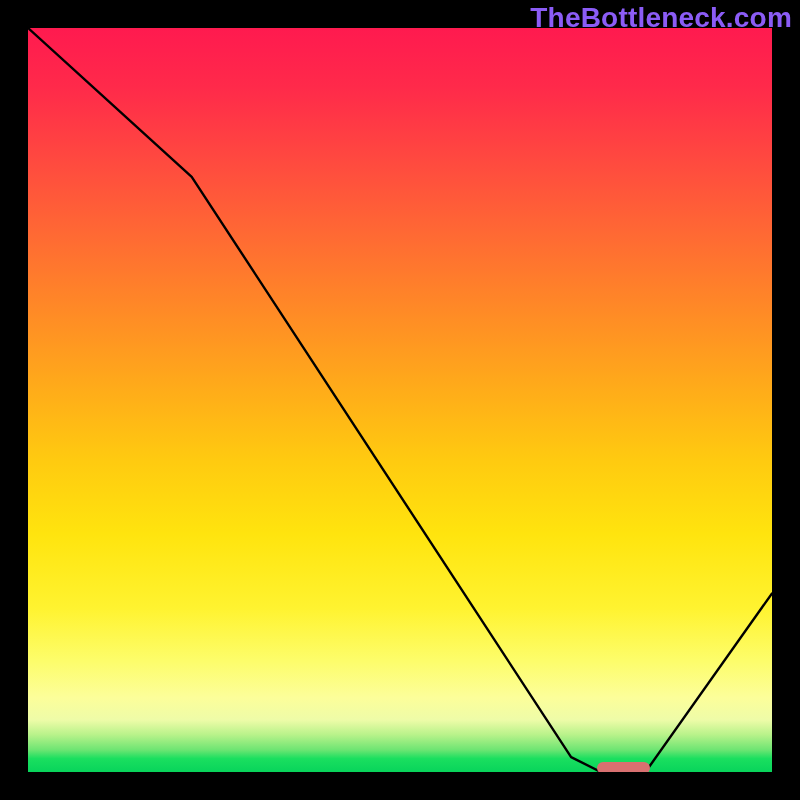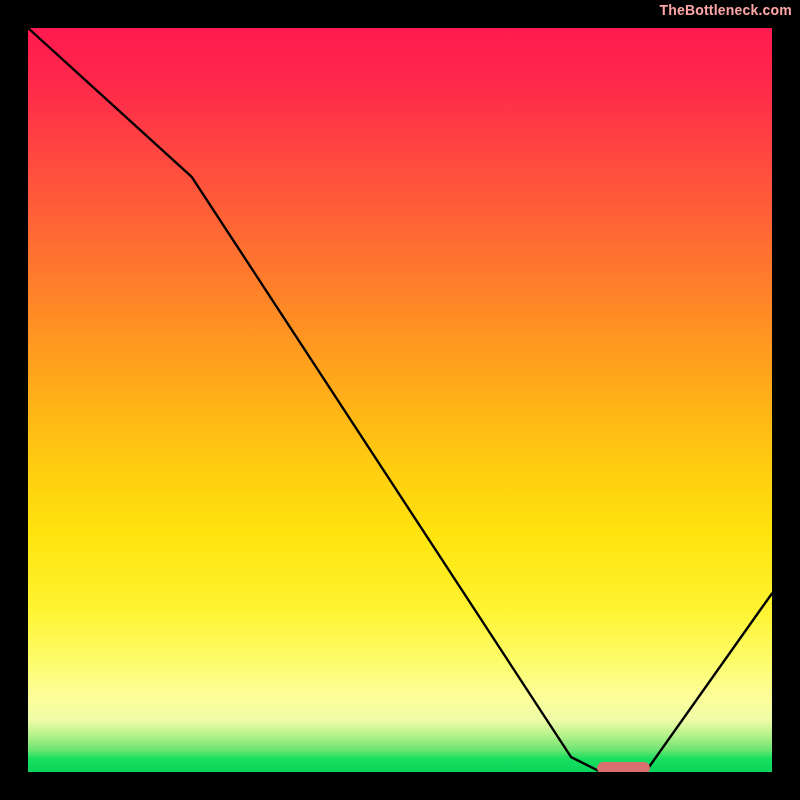--- a/index.html
+++ b/index.html
@@ -14,22 +14,22 @@
   .outer {
     position: relative;
     width: 800px;
     height: 800px;
     background: #000;
   }
   .watermark {
     position: absolute;
     top: 2px;
     right: 8px;
-    color: #fca5a5;
-    font-size: 14px;
+    color: #8b5cf6;
+    font-size: 28px;
     font-weight: 600;
     letter-spacing: 0.2px;
     z-index: 20;
   }
   .plot {
     position: absolute;
     left: 28px;
     top: 28px;
     width: 744px;
     height: 744px;

